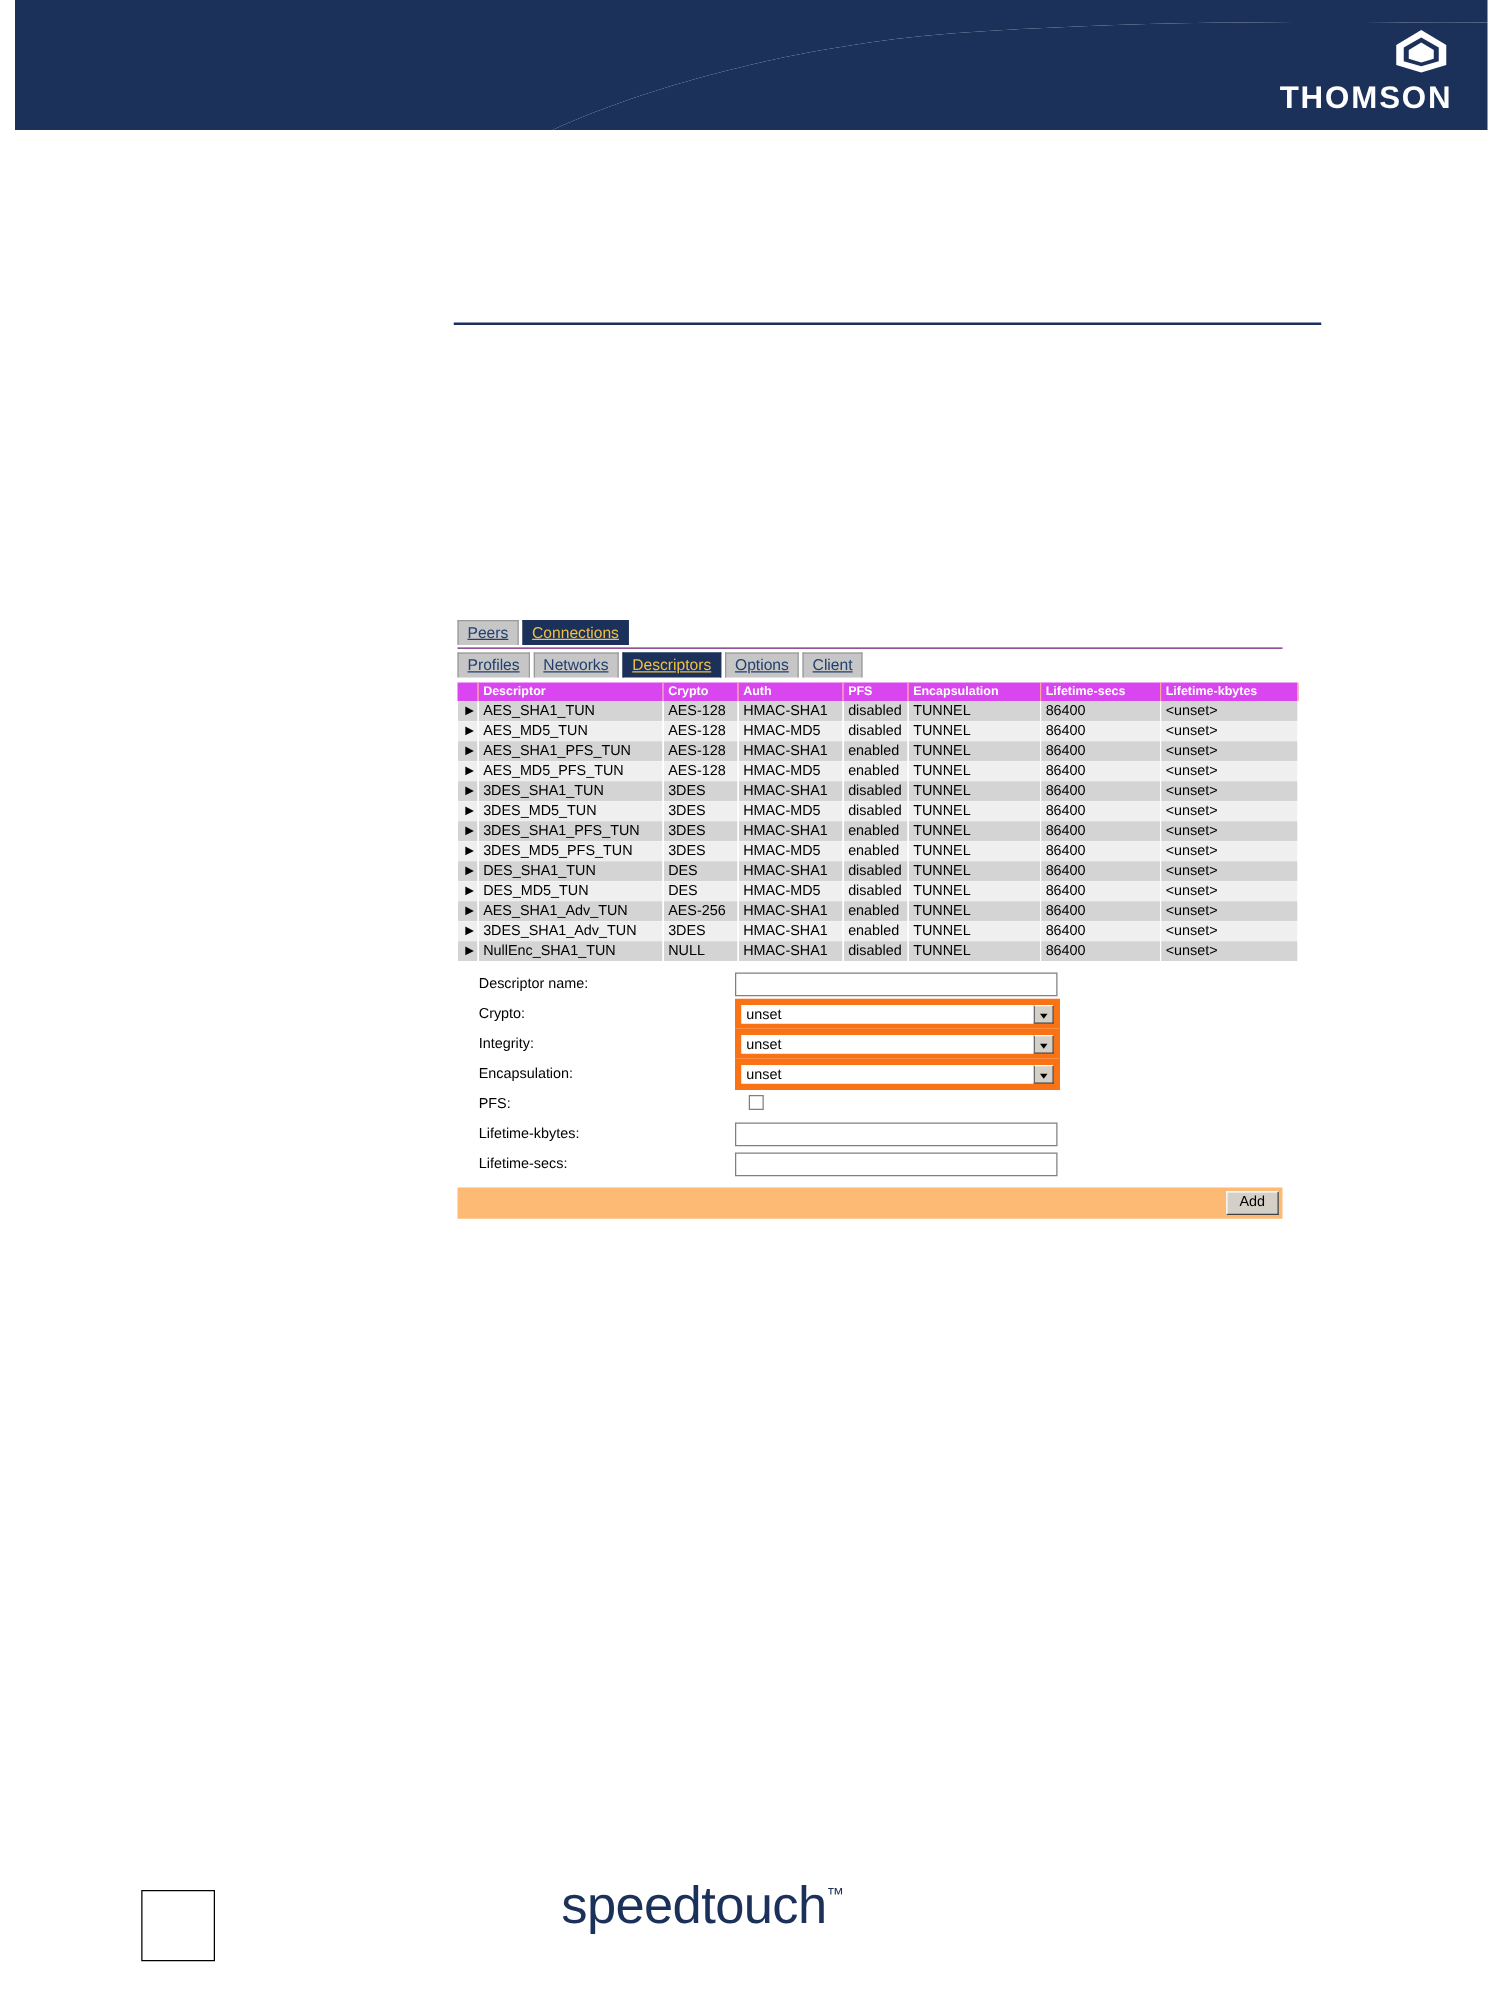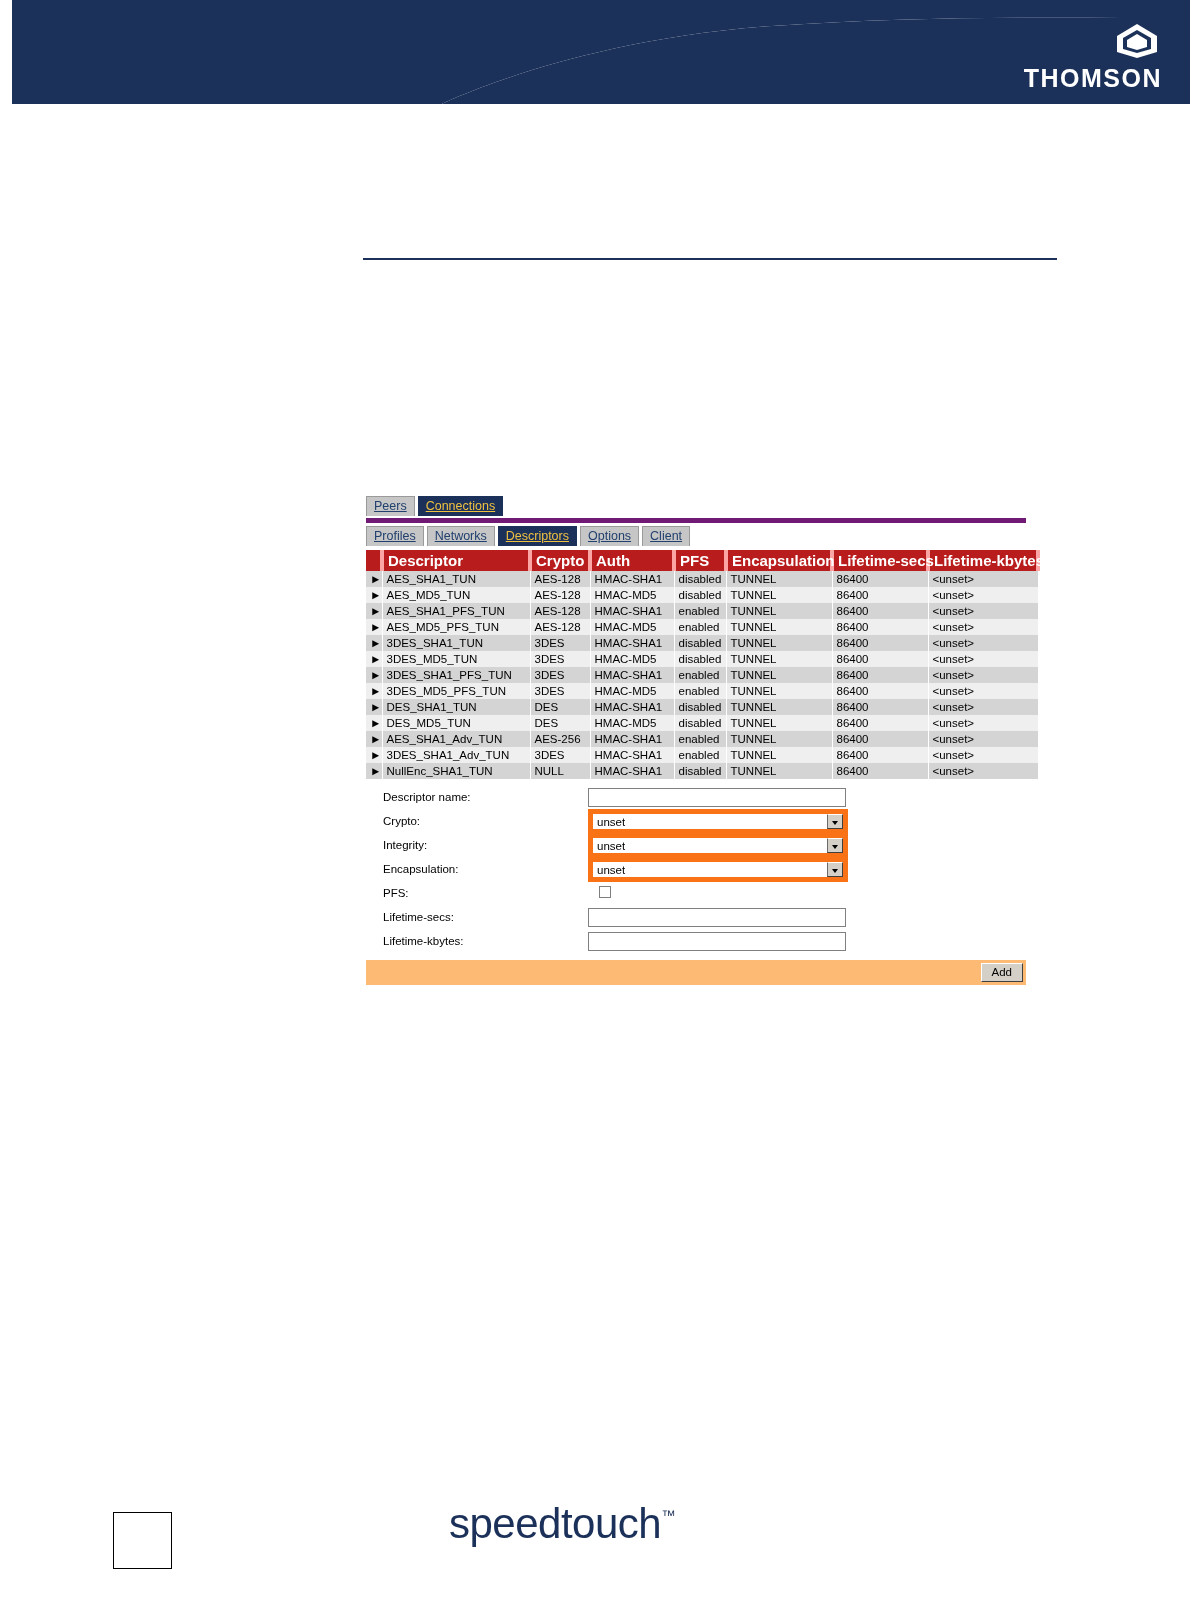--- a/index.html
+++ b/index.html
@@ -83,45 +83,45 @@
     border-bottom: none;
     line-height: 16px;
     white-space: nowrap;
   }
   .tab.active {
     background: #1c3159;
     color: #f0c040;
     border-color: #1c3159;
   }
   .tabs-main {
-    border-bottom: 5px solid #701a75;
+    border-bottom: 1px solid #701a75;
     padding-bottom: 2px;
     margin-bottom: 2px;
   }
   .tabs-sub {
     margin-top: 3px;
     margin-bottom: 0;
   }
 
   
   table.grid {
     border-collapse: collapse;
     width: 660px;
     font-size: 11.5px;
     table-layout: fixed;
     margin-top: 4px;
   }
   table.grid th {
-    background: #b91c1c;
+    background: #d946ef;
     color: #ffffff;
-    font-size: 15px;
+    font-size: 10px;
     text-align: left;
     padding: 2px 4px;
     font-weight: bold;
-    border-right: 4px solid #fca5a5;
+    border-right: 1px solid #fca5a5;
     white-space: nowrap;
   }
   table.grid td {
     padding: 2px 4px;
     font-size: 11.5px;
     color: #000000;
     white-space: nowrap;
     overflow: hidden;
     border-right: 1px solid #ffffff;
   }
@@ -507,33 +507,33 @@
       </div>
 
       <div class="form-row">
         <div class="form-label">PFS:</div>
         <div class="form-field chk-indent">
           <span class="checkbox"></span>
         </div>
       </div>
 
       <div class="form-row">
+        <div class="form-label">Lifetime-kbytes:</div>
+        <div class="form-field">
+          <input class="text" type="text" value="" placeholder="" style="">
+        </div>
+      </div>
+
+      <div class="form-row">
         <div class="form-label">Lifetime-secs:</div>
         <div class="form-field">
           <input class="text" type="text" value="" placeholder="" style="">
         </div>
       </div>
 
-      <div class="form-row">
-        <div class="form-label">Lifetime-kbytes:</div>
-        <div class="form-field">
-          <input class="text" type="text" value="" placeholder="" style="">
-        </div>
-      </div>
-
     </div>
 
     <div class="footer-bar">
       <div class="btn-add">Add</div>
     </div>
 
   </div>
 
   <div class="page-box"></div>
 

